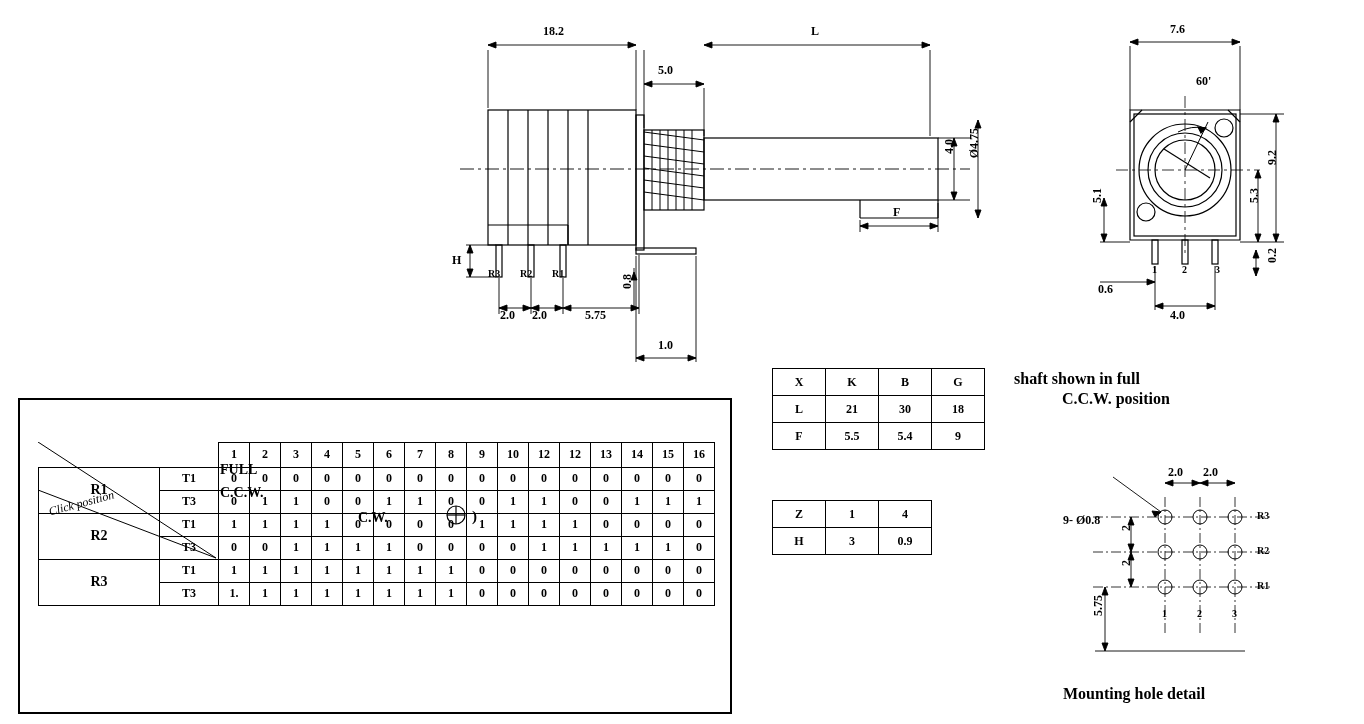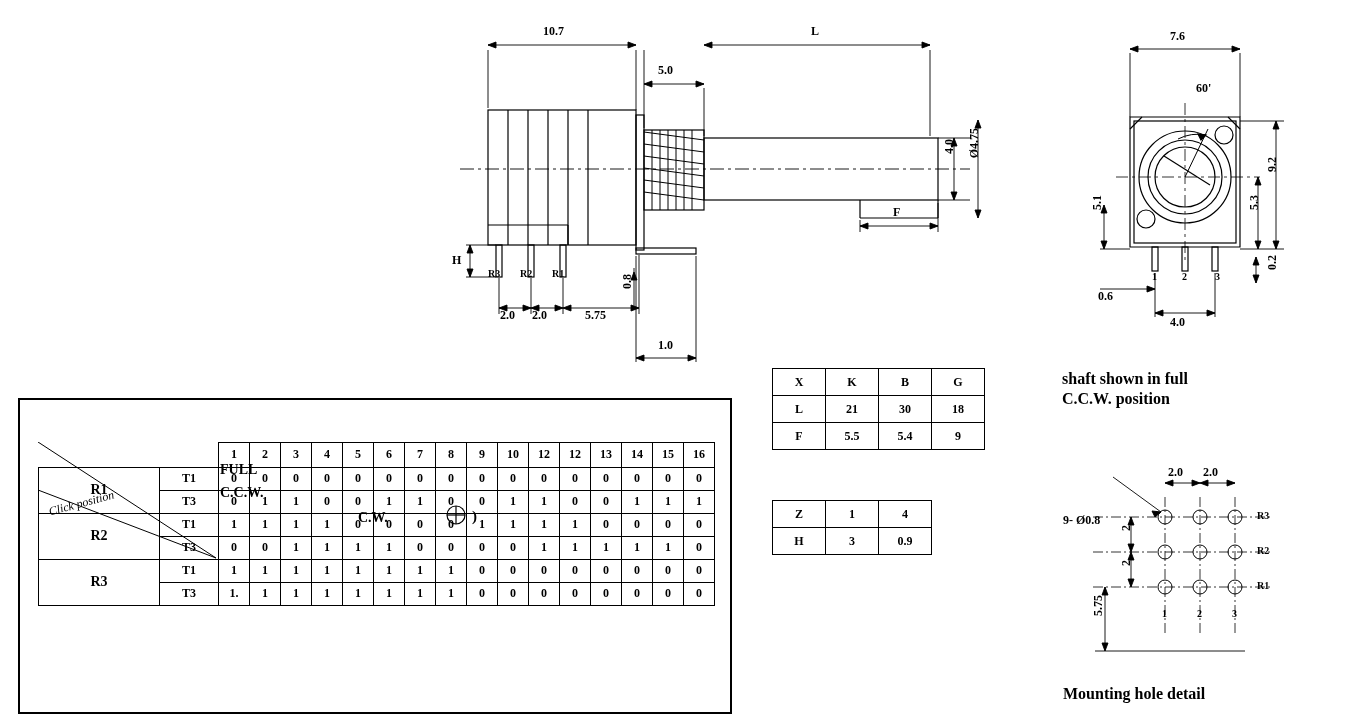--- a/index.html
+++ b/index.html
@@ -114,38 +114,38 @@
       <line x1="204" y1="258" x2="204" y2="300"></line>
       <path d="M204 262 l-3 8 h6 z" fill="#000"></path>
 
       <line x1="206" y1="348" x2="266" y2="348"></line>
       <path d="M206 348 l8 -3 v6 z M266 348 l-8 -3 v6 z" fill="#000"></path>
       <line x1="206" y1="246" x2="206" y2="352"></line>
       <line x1="266" y1="246" x2="266" y2="352"></line>
     </g>
   </svg>
 
-  <span class="abs lbl" style="left:113px;top:14px;">10.7</span>
+  <span class="abs lbl" style="left:113px;top:14px;">18.2</span>
   <span class="abs lbl" style="left:381px;top:14px;">L</span>
   <span class="abs lbl" style="left:228px;top:53px;text-align:center;">5.0</span>
   <span class="abs lbl" style="left:463px;top:195px;">F</span>
   <span class="abs lbl vert" style="left:512px;top:129px;">4.0</span>
   <span class="abs lbl vert" style="left:537px;top:118px;">Ø4.75</span>
   <span class="abs lbl" style="left:22px;top:243px;">H</span>
   <span class="abs lbl-sm" style="left:58px;top:258px;">R3</span>
   <span class="abs lbl-sm" style="left:90px;top:258px;">R2</span>
   <span class="abs lbl-sm" style="left:122px;top:258px;">R1</span>
   <span class="abs lbl" style="left:70px;top:298px;">2.0</span>
   <span class="abs lbl" style="left:102px;top:298px;">2.0</span>
   <span class="abs lbl" style="left:155px;top:298px;">5.75</span>
   <span class="abs lbl vert" style="left:190px;top:264px;">0.8</span>
   <span class="abs lbl" style="left:228px;top:328px;">1.0</span>
 </div>
 
-<div class="abs" style="left:1060px;top:17px;width:260px;height:320px;">
+<div class="abs" style="left:1060px;top:10px;width:260px;height:320px;">
   <svg width="260" height="320" viewBox="0 0 260 320">
     <g stroke="#000" fill="none" stroke-width="1.2">
 
       <path d="M70 100 L70 230 L180 230 L180 100 Z"></path>
       <path d="M70 112 L82 100 M180 112 L168 100"></path>
       <rect x="74" y="104" width="102" height="122"></rect>
 
       <circle cx="125" cy="160" r="46"></circle>
       <circle cx="125" cy="160" r="37"></circle>
 
@@ -204,21 +204,21 @@
   <span class="abs lbl vert" style="left:205px;top:140px;">9.2</span>
   <span class="abs lbl vert" style="left:187px;top:178px;">5.3</span>
   <span class="abs lbl" style="left:38px;top:272px;">0.6</span>
   <span class="abs lbl vert" style="left:205px;top:238px;">0.2</span>
   <span class="abs lbl" style="left:110px;top:298px;">4.0</span>
   <span class="abs lbl-sm" style="left:92px;top:254px;">1</span>
   <span class="abs lbl-sm" style="left:122px;top:254px;">2</span>
   <span class="abs lbl-sm" style="left:155px;top:254px;">3</span>
 </div>
 
-<div class="abs cap" style="left:1062px;top:370px;">shaft shown in full</div>
+<div class="abs cap" style="left:1014px;top:370px;">shaft shown in full</div>
 <div class="abs cap" style="left:1062px;top:390px;">C.C.W. position</div>
 
 <div class="abs" style="left:772px;top:368px;">
   <table class="tbl" id="tbl-xkbg">
       <tbody>
         <tr>
           <th style="width:52px;height:26px;">X</th>
           <th style="width:52px;height:26px;">K</th>
           <th style="width:52px;height:26px;">B</th>
           <th style="width:52px;height:26px;">G</th>

